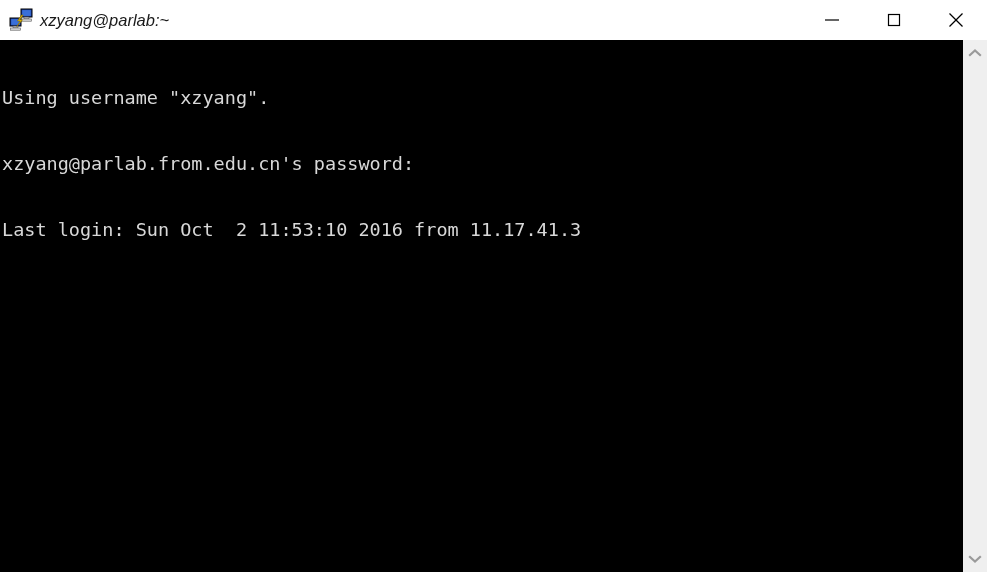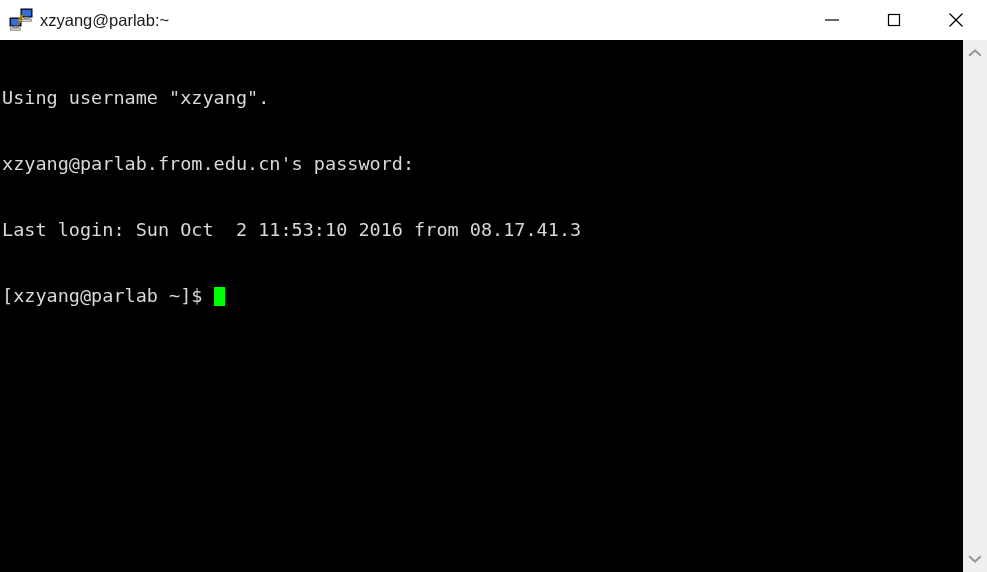--- a/index.html
+++ b/index.html
@@ -40,20 +40,21 @@
     flex: 0 0 auto;
     display: block;
   }
   #title-text {
     font-family: "Liberation Sans", sans-serif;
     font-size: 16.5px;
     color: #1a1a1a;
     white-space: nowrap;
     line-height: 40px;
     letter-spacing: 0px;
+    font-style: italic;
   }
   #window-controls {
     position: absolute;
     right: 0; top: 0;
     height: 40px;
     display: flex;
     align-items: stretch;
   }
   .winbtn {
     width: 62px;
@@ -179,22 +180,21 @@
           <line x1="17.5" y1="4.5" x2="4.5" y2="17.5" stroke="#000000" stroke-width="1.2"></line>
         </svg>
       </div>
     </div>
   </div>
 
   <div id="terminal">
     <div id="terminal-lines">
       <div class="term-line">Using username "xzyang".</div>
       <div class="term-line">xzyang@parlab.from.edu.cn's password:</div>
-      <div class="term-line">Last login: Sun Oct  2 11:53:10 2016 from 08.17.41.3</div>
-      <div id="prompt-line"><span id="prompt-text">[xzyang@parlab ~]$ </span><span id="cursor"></span></div>
+      <div class="term-line">Last login: Sun Oct  2 11:53:10 2016 from 11.17.41.3</div>
     </div>
   </div>
 
   <div id="scrollbar">
     <div class="sb-arrow" id="sb-arrow-up">
       <svg width="14" height="10" viewBox="0 0 14 10">
         <polyline points="2,7 7,2.5 12,7" fill="none" stroke="#9a9a9a" stroke-width="2.2" stroke-linecap="square"></polyline>
       </svg>
     </div>
     <div id="sb-track"></div>

